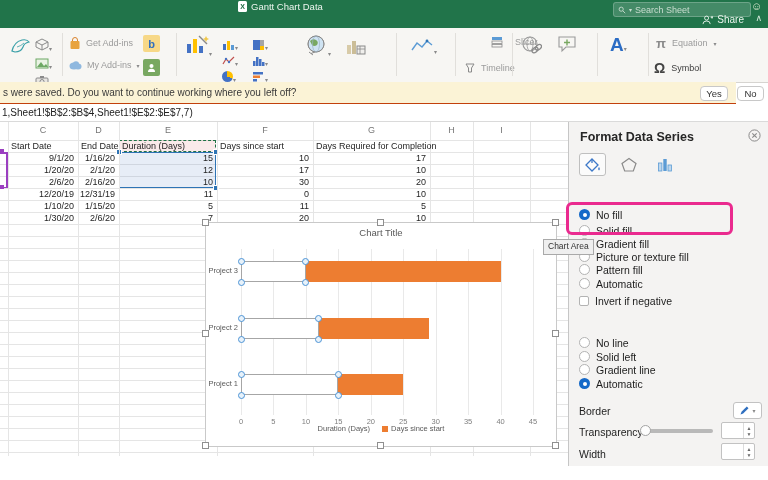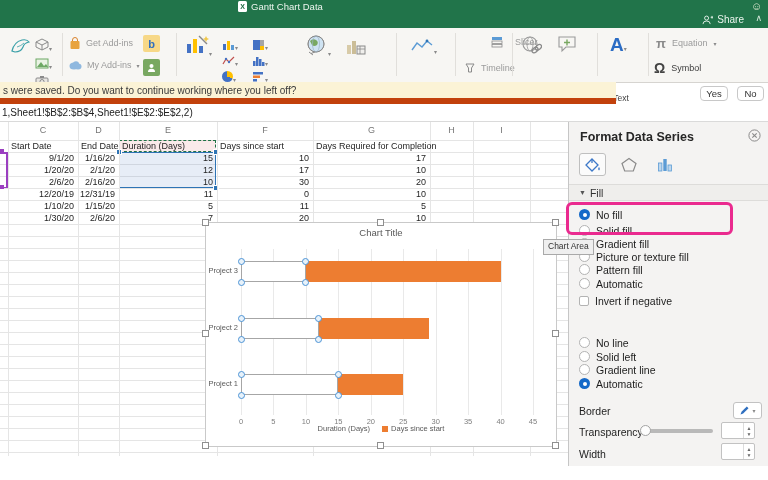--- a/index.html
+++ b/index.html
@@ -26,22 +26,22 @@
   
   .ribbon{position:absolute;top:28px;left:0;width:768px;height:54px;background:#F7F6F3;
           border-bottom:1px solid #D6D4D0;z-index:4;}
   .rlabel{position:absolute;font-size:8.5px;color:#3E3E3E;text-align:center;line-height:9px;}
   .rlabel.muted{color:#9B9B9B;}
   .rsep{position:absolute;top:5px;height:43px;width:1px;background:#E1DFDB;}
   .caret{font-size:6px;color:#8a8a8a;}
   .ric{position:absolute;}
   .glyph{font-weight:bold;}
   
-  .notifbar{position:absolute;top:82px;left:0;width:616px;height:22px;background:#FBF3D6;
-            border-bottom:6px solid #c2410c;display:flex;align-items:center;font-size:10px;
+  .notifbar{position:absolute;top:82px;left:0;width:736px;height:22px;background:#FBF3D6;
+            border-bottom:1px solid #c2410c;display:flex;align-items:center;font-size:10px;
             color:#3A3A3A;padding-left:3px;box-sizing:border-box;z-index:4;}
   .nbtn{position:absolute;top:3.5px;height:15px;background:#fff;border:1px solid #C8C8C8;border-radius:4px;
         font-size:9.5px;color:#333;display:flex;align-items:center;justify-content:center;box-sizing:border-box;}
   
   .formulabar{position:absolute;top:104px;left:0;width:768px;height:18px;background:#fff;
               border-bottom:1px solid #DADADA;display:flex;align-items:center;padding-left:2px;
               box-sizing:border-box;font-size:10px;color:#222;z-index:4;}
   
   .sheet{position:absolute;top:122px;left:0;width:568px;height:334px;background:#fff;overflow:hidden;}
   .vline{position:absolute;top:0;width:1px;height:334px;background:#E5E5E5;}
@@ -106,20 +106,28 @@
             box-sizing:border-box;display:flex;align-items:center;justify-content:center;gap:2px;}
 </style>
 </head>
 <body>
 
 <div class="titlebar">
   <div class="doc-title">
     <span class="doc-icon">X</span>
     <span>Gantt Chart Data</span>
   </div>
+  <div class="search-box">
+    <svg width="8" height="8" viewBox="0 0 10 10">
+      <circle cx="4" cy="4" r="2.6" fill="none" stroke="#C9DDD0" stroke-width="1.1"></circle>
+      <line x1="6" y1="6" x2="9" y2="9" stroke="#C9DDD0" stroke-width="1.1"></line>
+    </svg>
+    <span class="caret" style="color:#C9DDD0">▾</span>
+    <span>Search Sheet</span>
+  </div>
   <span class="smiley">☺</span>
   <div class="share">
     <svg width="11" height="10" viewBox="0 0 12 11">
       <circle cx="5" cy="3.4" r="2.2" fill="none" stroke="#EAF4ED" stroke-width="1"></circle>
       <path d="M1 10 Q1 6.6 5 6.6 Q9 6.6 9 10" fill="none" stroke="#EAF4ED" stroke-width="1"></path>
       <path d="M9.5 2.5 h3 M11 1 v3" stroke="#EAF4ED" stroke-width="1"></path>
     </svg>
     <span>Share</span>
   </div>
   <span class="chev-up">∧</span>
@@ -318,21 +326,21 @@
   </div>
 </div>
 
 <div class="notifbar">
   <span>s were saved. Do you want to continue working where you left off?</span>
   <div class="nbtn" style="left:700px;width:28px;">Yes</div>
   <div class="nbtn" style="left:737px;width:27px;">No</div>
 </div>
 
 <div class="formulabar">
-  <span>1,Sheet1!$B$2:$B$4,Sheet1!$E$2:$E$2,2)</span>
+  <span>1,Sheet1!$B$2:$B$4,Sheet1!$E$2:$E$7,7)</span>
 </div>
 
 <div class="sheet" id="sheet">
   <div class="rowlines"></div>
 
   <div class="sel-e1"></div>
   <div class="sel-e-range"></div>
   <div class="bluehandle" style="left:116px;top:27px;"></div>
   <div class="bluehandle" style="left:213px;top:27px;"></div>
   <div class="bluehandle" style="left:213px;top:63px;"></div>
@@ -474,24 +482,20 @@
       </svg>
     </div>
     <div class="ptab">
       <svg width="16" height="15" viewBox="0 0 16 15">
         <rect x="1.5" y="6" width="3.4" height="8" fill="#BDD7EE" stroke="#5B9BD5" stroke-width="0.8"></rect>
         <rect x="6.3" y="2" width="3.4" height="12" fill="#5B9BD5"></rect>
         <rect x="11" y="8" width="3.4" height="6" fill="#BDD7EE" stroke="#5B9BD5" stroke-width="0.8"></rect>
       </svg>
     </div>
   </div>
-  <div class="pstrip" style="top:62px;">
-    <span class="tri">▼</span>
-    <span>Fill</span>
-  </div>
   <div class="pink-rect"></div>
   <div id="fill-options">
       <div class="prow" style="top: 86px;">
         <div class="radio sel"></div>
         <div class="plabel">No fill</div>
       </div>
       <div class="prow" style="top: 102px;">
         <div class="radio"></div>
         <div class="plabel">Solid fill</div>
       </div>

